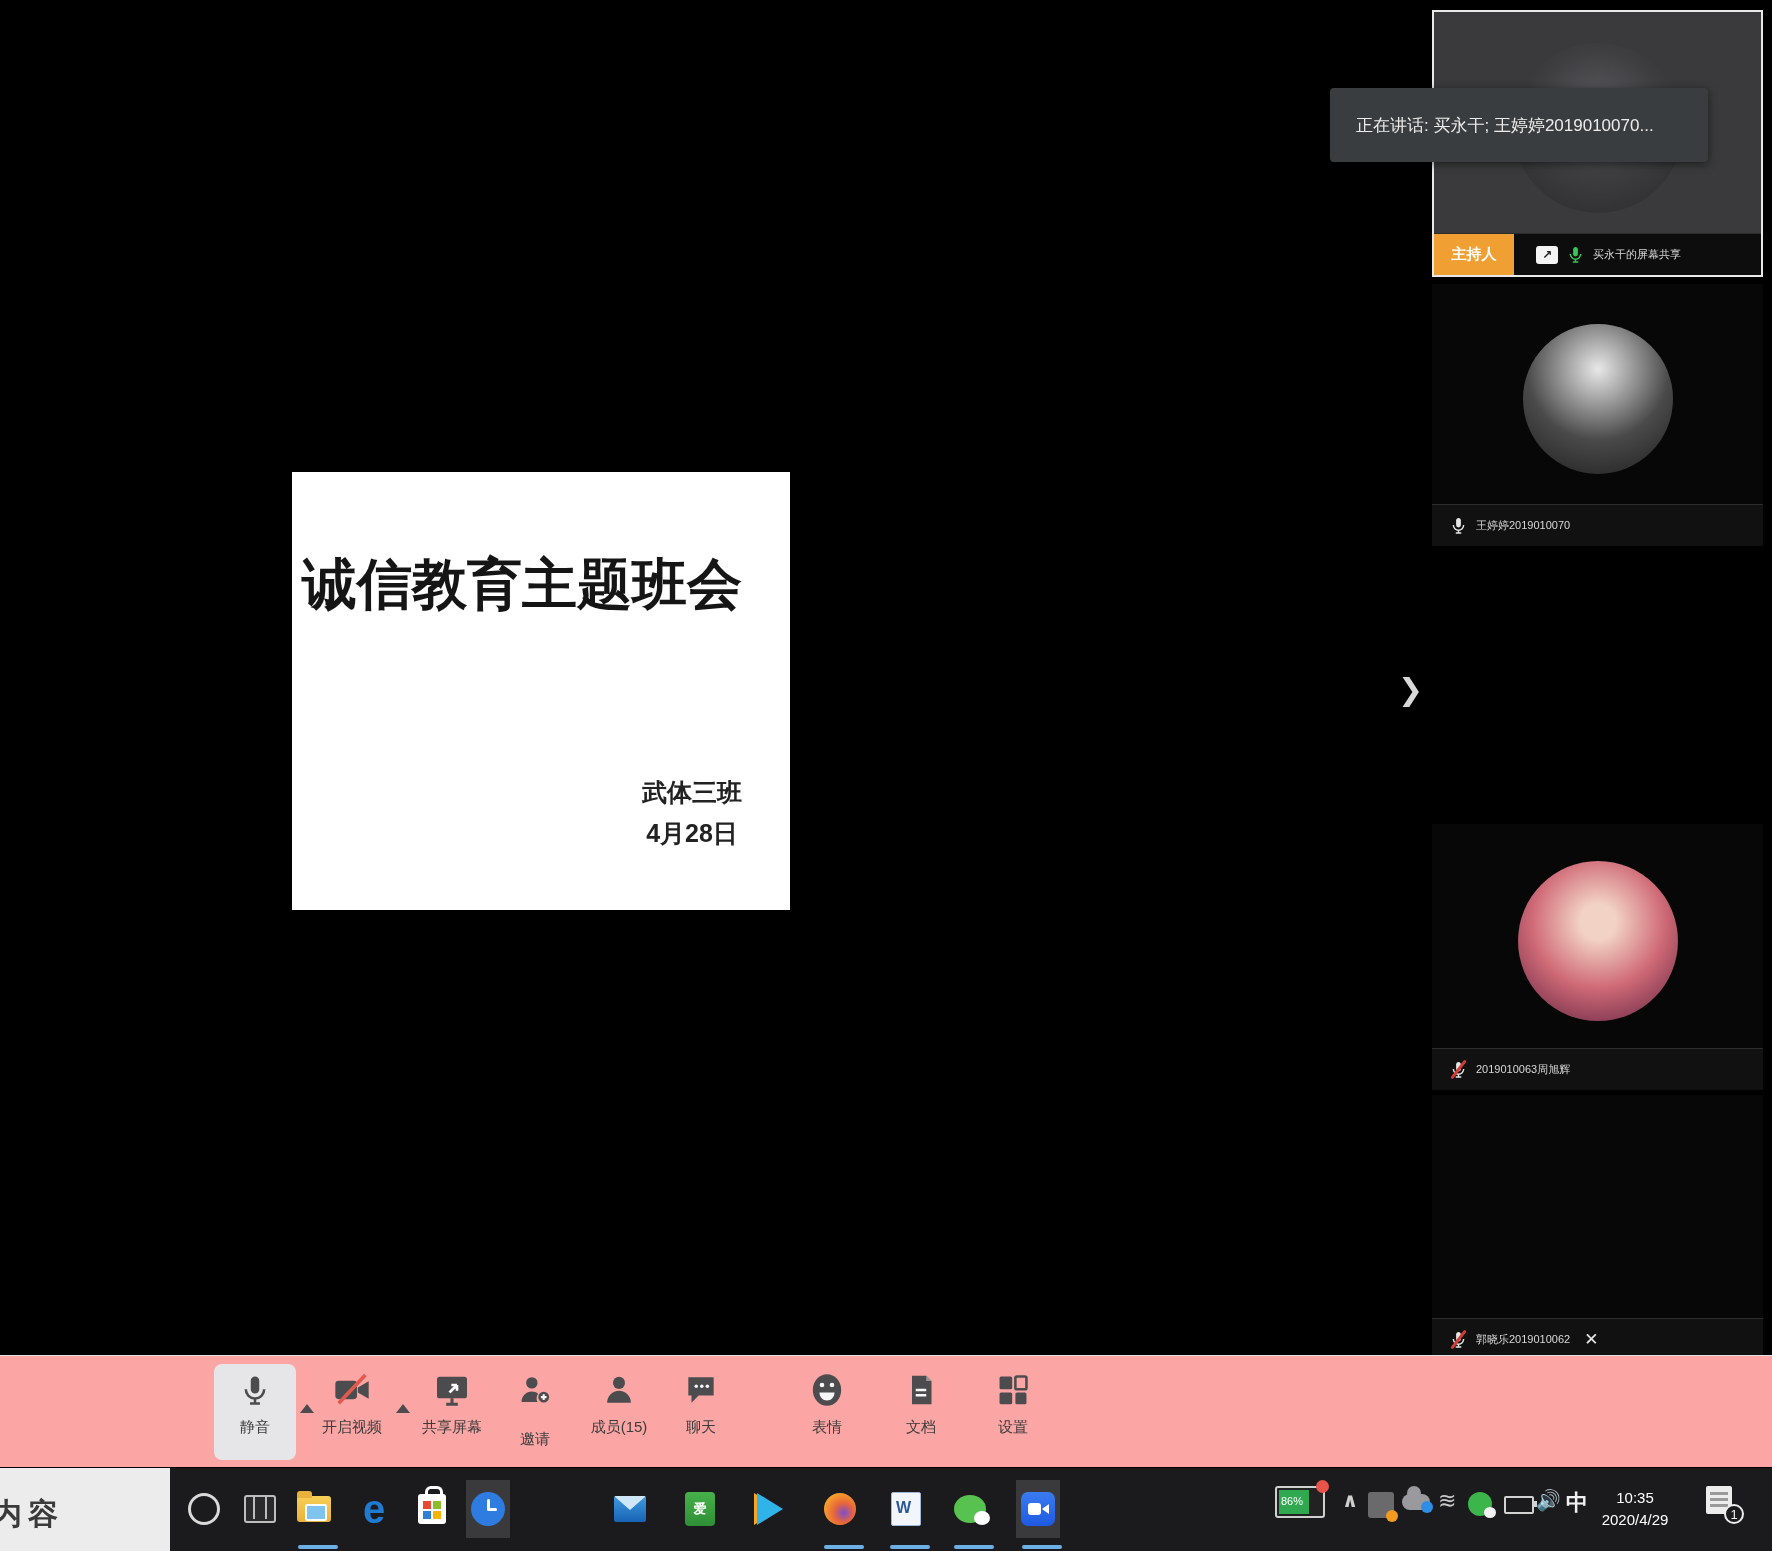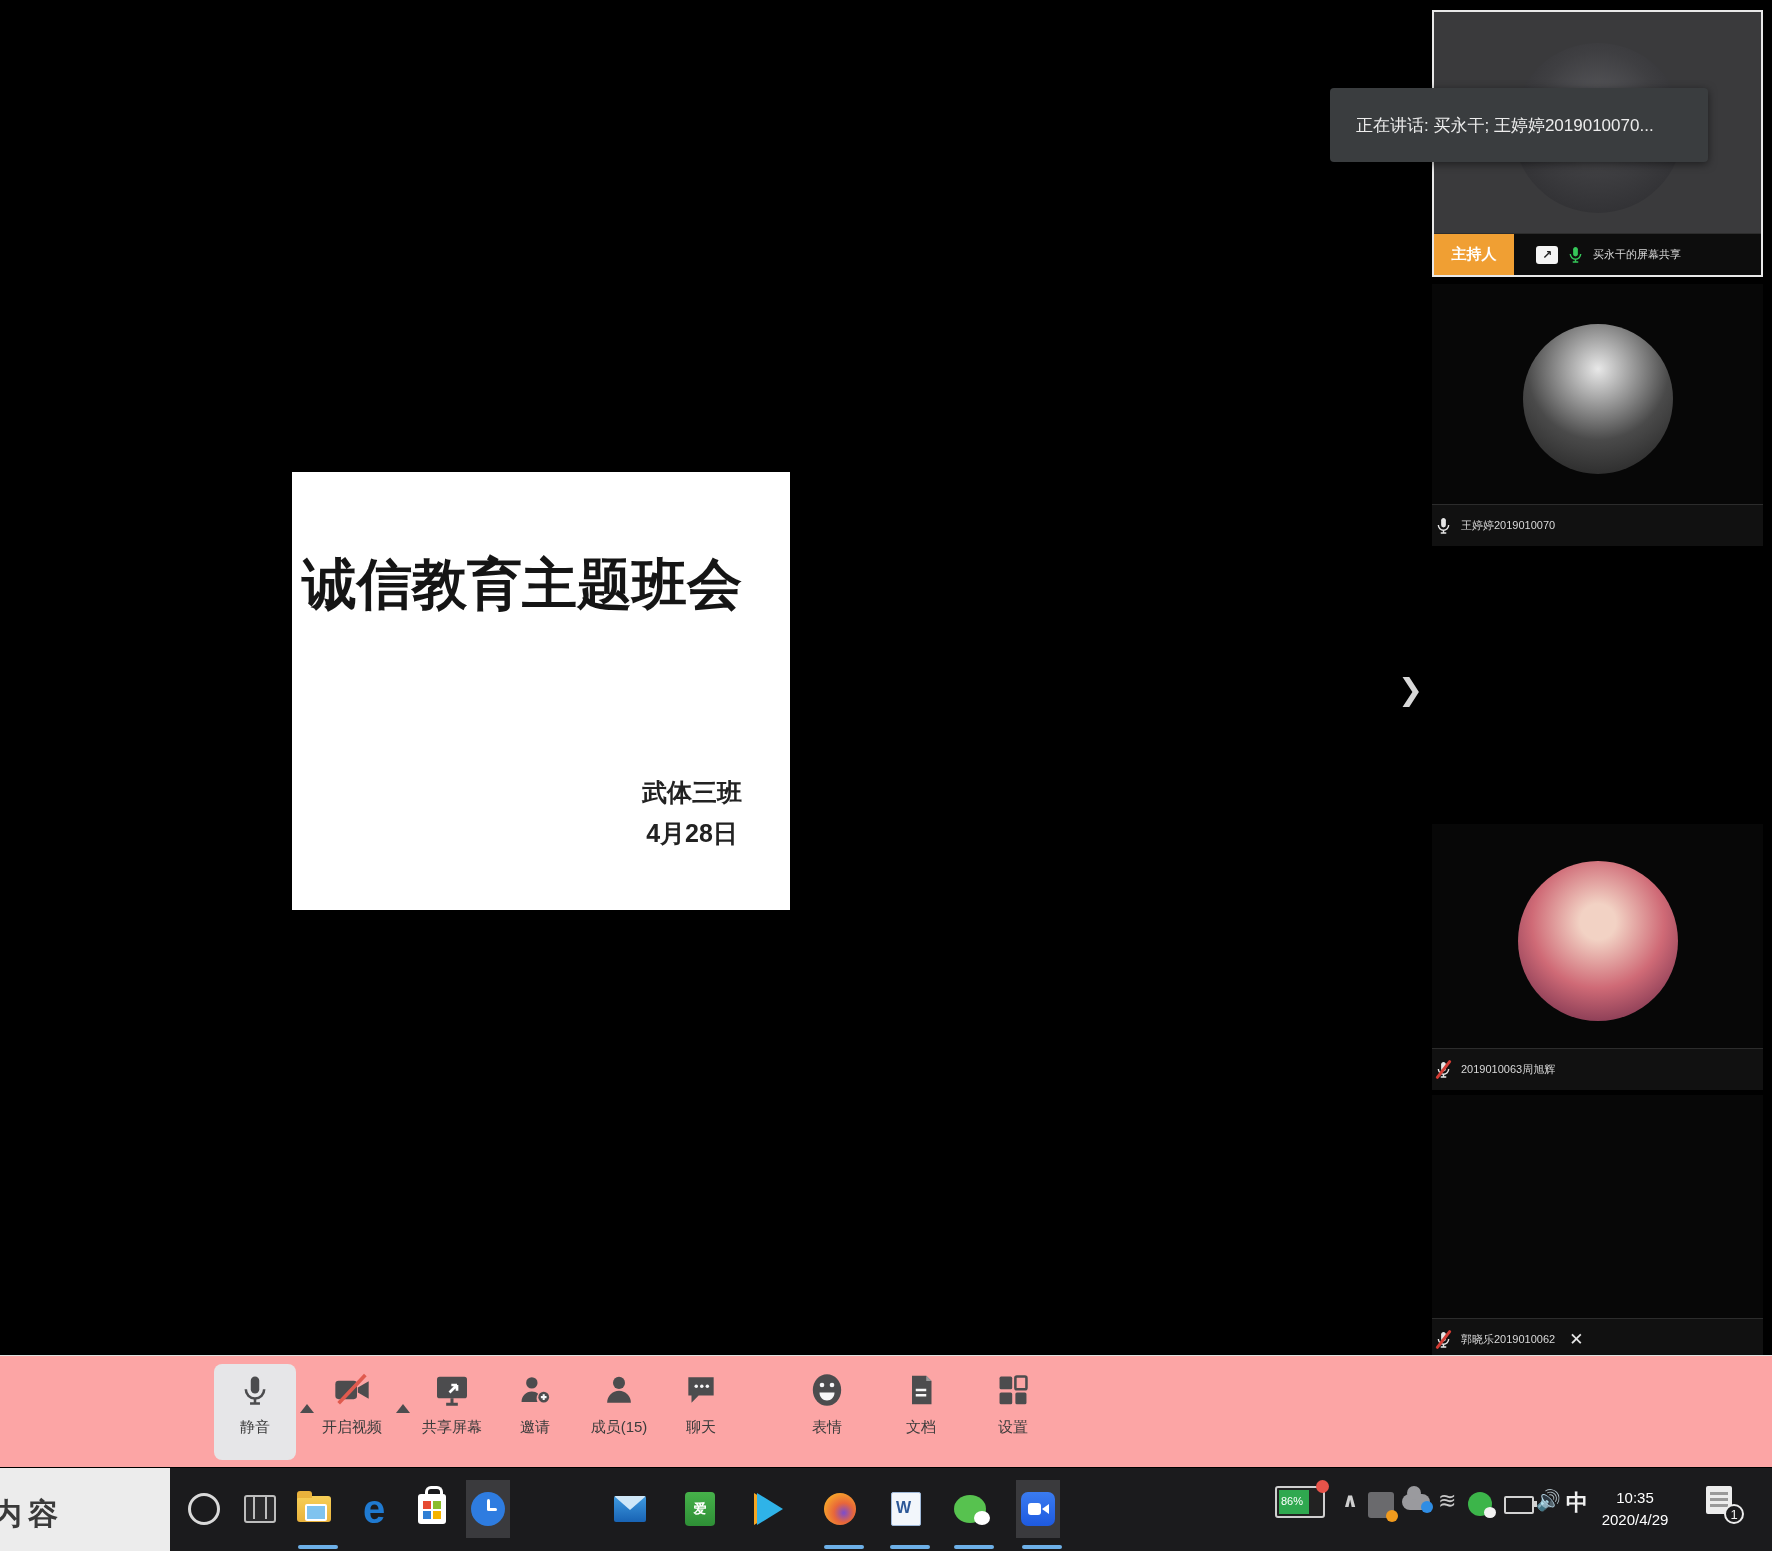--- a/index.html
+++ b/index.html
@@ -19,21 +19,21 @@
   .tile3{top:551px;height:268px;}
   .tile4{top:824px;height:266px;}
   .tile5{top:1095px;height:265px;}
   .avatar{position:absolute;left:50%;top:44%;transform:translate(-50%,-50%);border-radius:50%;}
   .av1{width:170px;height:170px;background:radial-gradient(circle at 50% 40%,#5c5c60 0%,#3f3f42 45%,#29292c 100%);}
   .av2{width:150px;height:150px;background:radial-gradient(circle at 50% 30%,#e8e8e8 0%,#a9a9a9 22%,#4a4a4a 55%,#1c1c1c 100%);}
   .av3{width:155px;height:155px;background:radial-gradient(circle at 50% 62%,#c0392b 0%,#c24b3a 26%,#8fb8d8 55%,#5e8fb5 100%);}
   .av4{width:160px;height:160px;background:radial-gradient(circle at 50% 38%,#f2d2c4 14%,#cf6a76 52%,#7e3550 85%,#41203a 100%);}
   .av5{width:150px;height:150px;background:radial-gradient(circle at 50% 40%,#fdeade 28%,#f0c3ad 58%,#cf９483 100%,#c98a7a 100%);}
   .namebar{position:absolute;left:0;bottom:0;width:100%;height:42px;background:rgba(18,18,18,.94);
-    display:flex;align-items:center;gap:8px;padding-left:2px;box-sizing:border-box;border-top:1px solid #2c2c2c;}
+    display:flex;align-items:center;gap:8px;padding-left:17px;box-sizing:border-box;border-top:1px solid #2c2c2c;}
   .namebar .nm{color:#d9d9d9;font-size:11px;white-space:nowrap;}
   .tile1 .namebar{padding-left:0;background:#0d0d0d;}
   .host-badge{height:42px;min-width:64px;background:#f09f33;color:#fff;font-size:15px;font-weight:700;
     display:flex;align-items:center;justify-content:center;padding:0 8px;}
   .share-ind{width:22px;height:18px;background:#f4f4f4;border-radius:3px;display:flex;align-items:center;justify-content:center;
     color:#222;font-size:12px;font-weight:700;}
   .micsvg{width:19px;height:19px;display:block;}
   .mic-muted{position:relative;width:19px;height:19px;}
   .mic-muted::after{content:"";position:absolute;left:8px;top:-2px;width:3px;height:23px;background:#d23c34;transform:rotate(38deg);border-radius:2px;}
   .close-x{color:#e6e6e6;font-size:17px;margin-left:6px;}
@@ -237,21 +237,21 @@
       <div class="ic">
         <svg width="40" height="40" viewBox="0 0 24 24">
           <rect x="3" y="4" width="18" height="13" rx="1.6"></rect>
           <path d="M10.5 13.5l4.5-4.5m0 0h-3.4m3.4 0v3.4" stroke="#fff" stroke-width="1.6" fill="none"></path>
           <path d="M12 17v3M8.5 20.5h7" stroke="#4c4c4e" stroke-width="1.8" fill="none"></path>
           </svg>
       </div>
       <div class="lb">共享屏幕</div>
     </div>
 
-    <div class="tbtn" style="left:500px;width:70px;">
+    <div class="tbtn" style="left:500px;width:70px;gap:12px;">
       <div class="ic">
         <svg width="38" height="40" viewBox="0 0 24 24">
           <circle cx="10" cy="7.5" r="3.6"></circle>
           <path d="M3.5 19.5c0-3.6 2.9-6.5 6.5-6.5 1.5 0 2.9.5 4 1.4a4.5 4.5 0 0 0-1 2.9c0 .8.2 1.6.6 2.2z"></path>
           <circle cx="17.5" cy="16.5" r="3.4"></circle>
           <path d="M17.5 14.7v3.6M15.7 16.5h3.6" stroke="#f7f7f8" stroke-width="1.3" fill="none"></path>
           </svg>
       </div>
       <div class="lb">邀请</div>
     </div>

